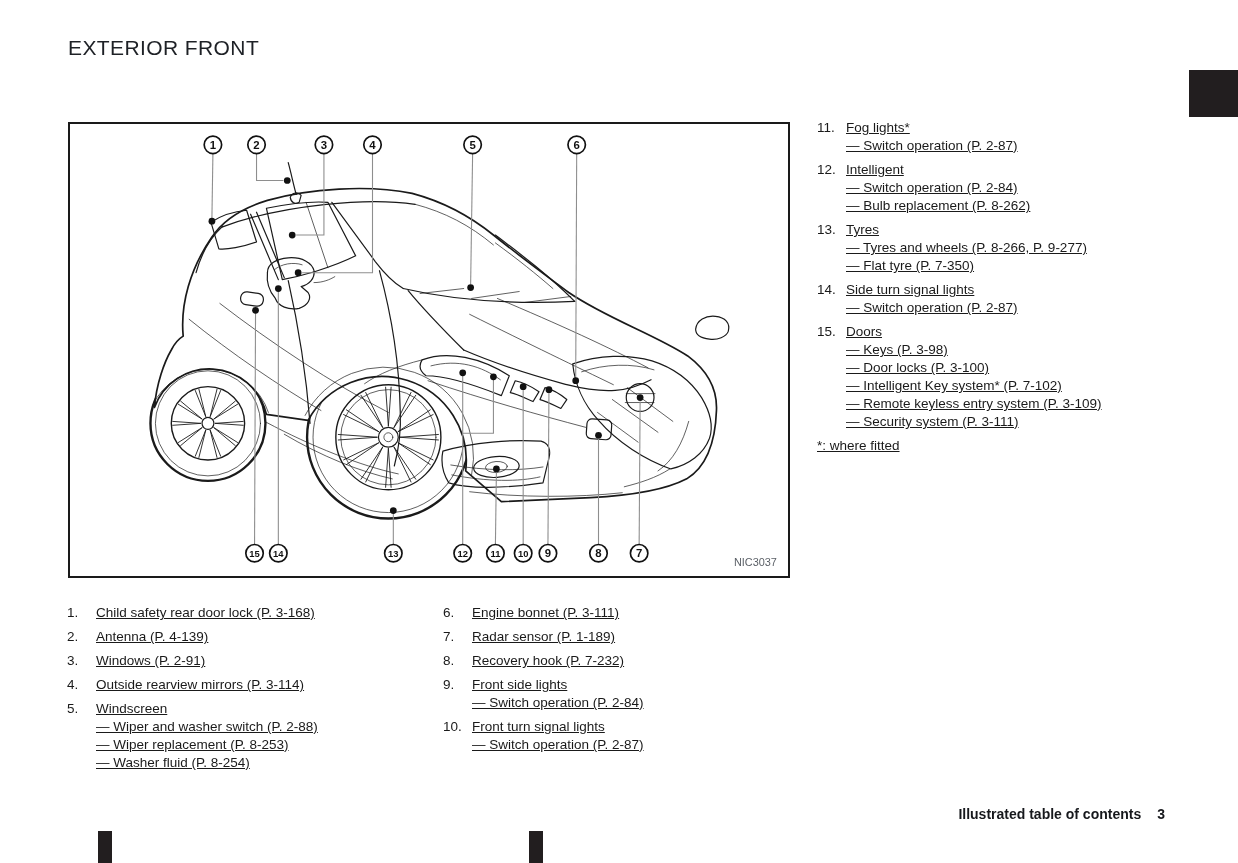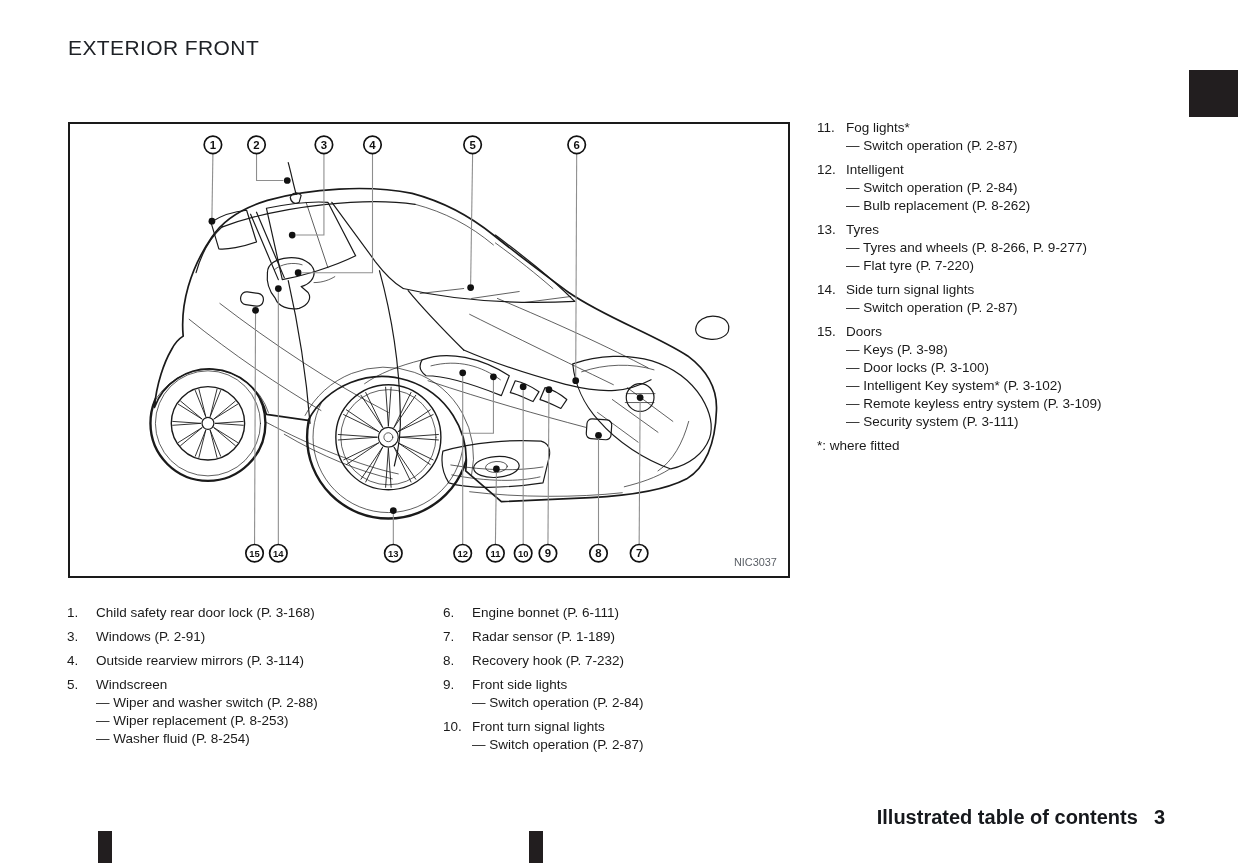--- a/index.html
+++ b/index.html
@@ -20,29 +20,29 @@
   .rim{fill:none;stroke:#1a1a1a;stroke-width:1.4;}
   .spoke{stroke:#1a1a1a;stroke-width:.9;}
   .bodyshell{fill:#ffffff;stroke:#1a1a1a;stroke-width:1.7;stroke-linejoin:round;}
   .leader{fill:none;stroke:#8e8e8e;stroke-width:1.1;}
   .dot{fill:#111;stroke:none;}
   .callout-circle{fill:#fff;stroke:#111;stroke-width:1.7;}
   .callout-num{fill:#111;font-weight:bold;text-anchor:middle;font-family:"Liberation Sans",sans-serif;}
   .fig-code{fill:#5a5f66;font-size:11px;font-family:"Liberation Sans",sans-serif;}
 
   
-  .col{position:absolute;font-size:13.5px;line-height:18px;color:#1a1a1a;}
+  .col{position:absolute;font-size:13.5px;line-height:18px;color:#1a1a1a;text-decoration:underline;}
   .col-left{left:67px;top:604px;width:360px;}
   .col-mid{left:443px;top:604px;width:360px;}
   .col-right{left:817px;top:119px;width:410px;}
   .item{margin:0 0 6px 0;}
   .item .num{display:inline-block;width:29px;}
   .sub{padding-left:29px;}
   .footnote{margin-top:0;}
-  .footer{position:absolute;top:806px;right:73px;font-size:20px;font-weight:bold;color:#16181c;}
+  .footer{position:absolute;top:806px;right:73px;font-size:14px;font-weight:bold;color:#16181c;}
   .footer .pagenum{margin-left:16px;}
 </style>
 </head>
 <body>
 
 <div class="page">
 
   <div class="page-title">EXTERIOR FRONT</div>
 
   <div class="black-tab"></div>
@@ -263,20 +263,24 @@
     </svg>
   </div>
 
   <div class="col col-left">
 
       <div class="item">
         <span class="num">1.</span><span>Child safety rear door lock (P. 3-168)</span>
         <div></div>
       </div>
 
+      <div class="item">
+        <span class="num">2.</span><span>Antenna (P. 4-139)</span>
+        <div></div>
+      </div>
 
       <div class="item">
         <span class="num">3.</span><span>Windows (P. 2-91)</span>
         <div></div>
       </div>
 
       <div class="item">
         <span class="num">4.</span><span>Outside rearview mirrors (P. 3-114)</span>
         <div></div>
       </div>
@@ -287,21 +291,21 @@
           <div class="sub">— Wiper and washer switch (P. 2-88)</div>
           <div class="sub">— Wiper replacement (P. 8-253)</div>
           <div class="sub">— Washer fluid (P. 8-254)</div>
         </div>
       </div>
     </div>
 
   <div class="col col-mid">
 
       <div class="item">
-        <span class="num">6.</span><span>Engine bonnet (P. 6-111)</span>
+        <span class="num">6.</span><span>Engine bonnet (P. 3-111)</span>
         <div></div>
       </div>
 
       <div class="item">
         <span class="num">7.</span><span>Radar sensor (P. 1-189)</span>
         <div></div>
       </div>
 
       <div class="item">
         <span class="num">8.</span><span>Recovery hook (P. 7-232)</span>
@@ -338,37 +342,37 @@
           <div>
             <div class="sub">— Switch operation (P. 2-84)</div>
             <div class="sub">— Bulb replacement (P. 8-262)</div>
           </div>
         </div>
 
         <div class="item">
           <span class="num">13.</span><span>Tyres</span>
           <div>
             <div class="sub">— Tyres and wheels (P. 8-266, P. 9-277)</div>
-            <div class="sub">— Flat tyre (P. 7-220)</div>
+            <div class="sub">— Flat tyre (P. 7-350)</div>
           </div>
         </div>
 
         <div class="item">
           <span class="num">14.</span><span>Side turn signal lights</span>
           <div>
             <div class="sub">— Switch operation (P. 2-87)</div>
           </div>
         </div>
 
         <div class="item">
           <span class="num">15.</span><span>Doors</span>
           <div>
             <div class="sub">— Keys (P. 3-98)</div>
             <div class="sub">— Door locks (P. 3-100)</div>
-            <div class="sub">— Intelligent Key system* (P. 3-102)</div>
+            <div class="sub">— Intelligent Key system* (P. 7-102)</div>
             <div class="sub">— Remote keyless entry system (P. 3-109)</div>
             <div class="sub">— Security system (P. 3-111)</div>
           </div>
         </div>
       </div>
     <div class="footnote">*: where fitted</div>
   </div>
 
   <div class="footer">
     <span>Illustrated table of contents</span><span class="pagenum">3</span>

